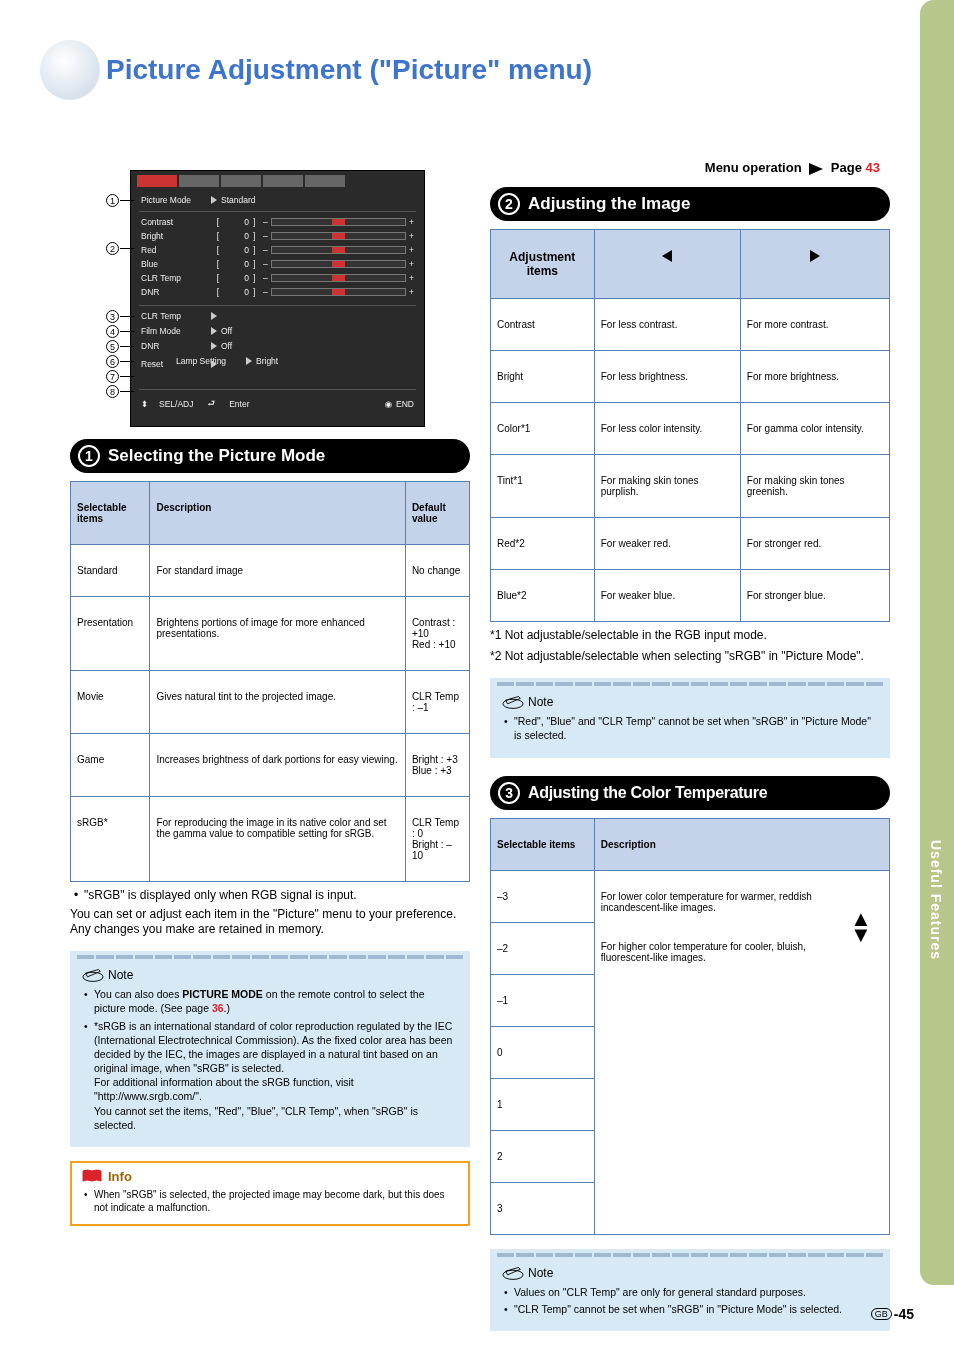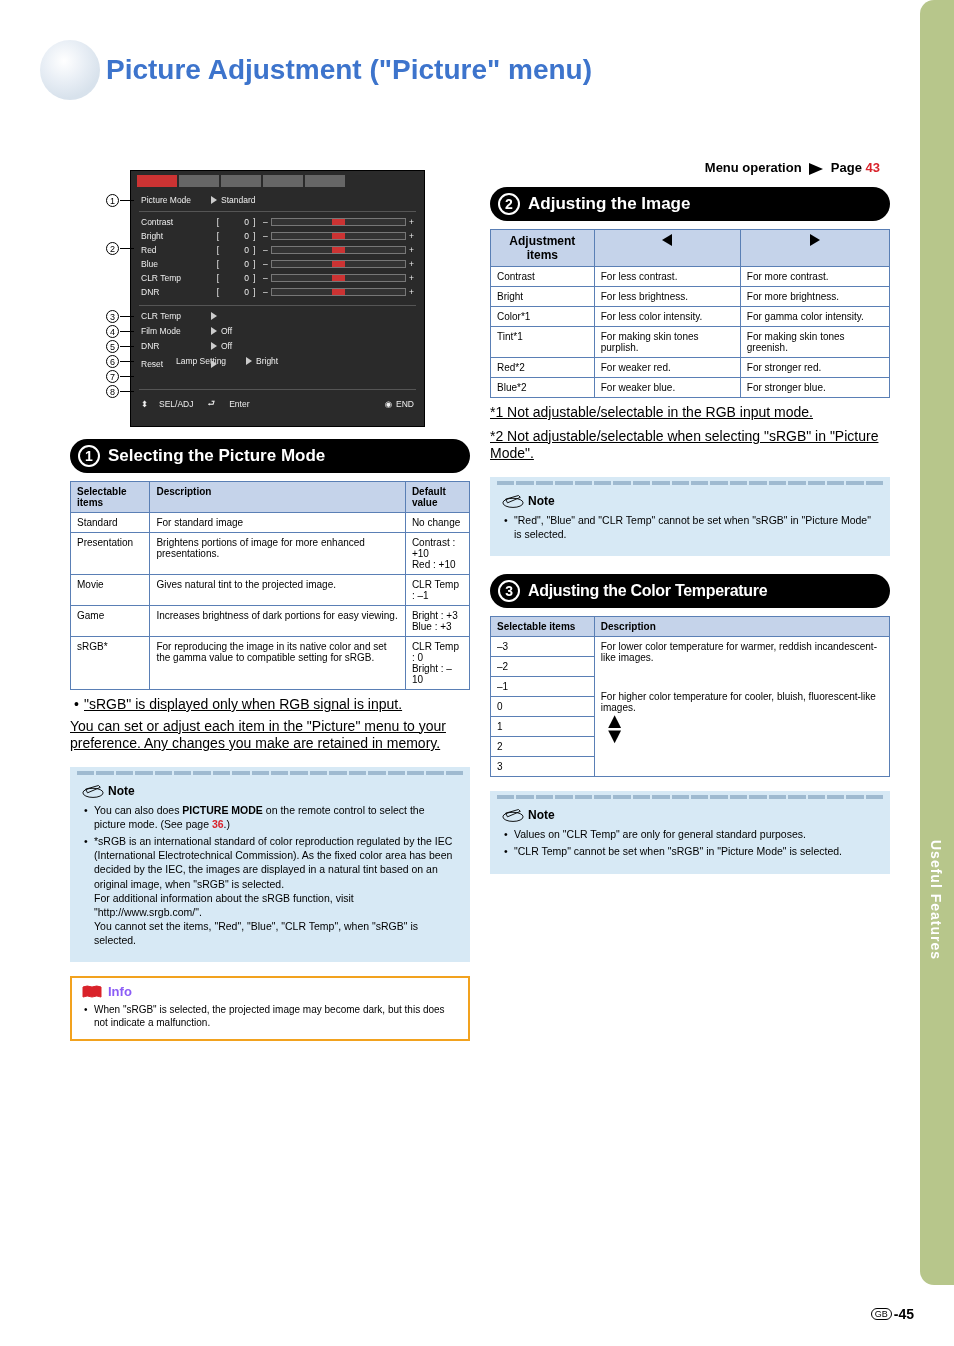--- a/index.html
+++ b/index.html
@@ -20,42 +20,42 @@
   
   .menu-box { border: 1px solid #000; background: #2a2a2a; width: 295px; height: 257px; position: relative; margin-left: 60px; color: #fff; font-size: 9px; }
   .callout { position: absolute; font-size: 11px; left: -30px; }
   .callout:before { content: ""; position: absolute; top: 6px; left: 14px; width: 14px; height: 1px; background: #000; }
 
   .section-pill { background: #000; color: #fff; border-radius: 20px; padding: 6px 14px 6px 8px; font-size: 17px; font-weight: bold; display: flex; align-items: center; margin-top: 12px; }
   .section-pill .num { display: inline-block; width: 22px; height: 22px; border: 2px solid #fff; border-radius: 50%; text-align: center; line-height: 19px; font-size: 14px; margin-right: 8px; }
   .section-pill-tight { letter-spacing: -0.3px; font-size: 16px;}
 
   table.tbl { width: 100%; border-collapse: collapse; margin-top: 8px; font-size: 10px; }
-  table.tbl th, table.tbl td { border: 1px solid #5a7fb5; padding: 4px 6px; text-align: left; vertical-align: top; }
+  table.tbl th, table.tbl td { border: 1px solid #5a7fb5; padding: 20px 6px; text-align: left; vertical-align: top; }
   table.tbl th { background: #c5d3ea; font-weight: bold; }
   table.tbl .hdr-arrows th { text-align: center; font-size: 12px; }
 
-  .footnote { font-size: 14px; margin-top: 6px; line-height: 1.25; text-decoration: underline; }
+  .footnote { font-size: 12px; margin-top: 6px; line-height: 1.25; }
   .footnote li { margin-left: 14px; list-style: none; position: relative; }
   .footnote li:before { content: "•"; position: absolute; left: -10px; }
 
   .note-box { background: #d7e9f5; padding: 10px 12px 12px; margin-top: 14px; font-size: 10.5px; line-height: 1.35; position: relative; }
   .note-box .dashes { position: absolute; left: 6px; right: 6px; height: 6px; display: flex; }
   .note-box .dashes.top { top: 4px; }
   .note-box .dashes span { flex: 1; margin: 0 1px; height: 4px; background: #9fbad0; }
-  .note-hd { font-weight: bold; font-size: 12px; margin: 6px 0 4px; display: flex; align-items: flex-start; }
+  .note-hd { font-weight: normal; font-size: 12px; margin: 6px 0 4px; display: flex; align-items: flex-start; }
   .pencil { display: inline-block; width: 22px; height: 16px; margin-right: 4px; position: relative; }
   .pencil svg { width: 22px; height: 16px; }
   .note-box li { margin-left: 12px; list-style: none; position: relative; margin-bottom: 3px;}
   .note-box li:before { content: "•"; position: absolute; left: -10px; }
   .note-box .link { color: #d9222a; font-weight: bold; }
   .note-box strong { font-weight: bold; }
 
   .info-box { border: 2px solid #f2a21e; padding: 6px 10px 10px; margin-top: 14px; font-size: 10px; }
-  .info-hd { color: #8b5cf6; font-weight: bold; font-size: 13px; margin-bottom: 4px; display: flex; align-items: center; }
+  .info-hd { color: #a16207; font-weight: bold; font-size: 13px; margin-bottom: 4px; display: flex; align-items: center; }
   .book-icon { width: 20px; height: 14px; margin-right: 6px; }
   .info-box li { margin-left: 12px; list-style: none; position: relative; line-height: 1.3; }
   .info-box li:before { content: "•"; position: absolute; left: -10px; }
 
   .side-tab { position: absolute; right: 0; top: 0; width: 34px; height: 1285px; background: #b7c68b; border-top-left-radius: 14px; border-bottom-left-radius: 14px; }
   .side-tab .lbl { color: #fff; font-weight: bold; font-size: 14px; writing-mode: vertical-rl; position: absolute; top: 840px; left: 8px; letter-spacing: 1px; }
 
   .page-num { position: absolute; right: 40px; bottom: 24px; font-size: 14px; }
   .page-num .gb { display: inline-block; border: 1px solid #000; border-radius: 9px; font-size: 9px; padding: 0 3px; vertical-align: 2px; margin-right: 2px;}
 
@@ -410,21 +410,21 @@
     <thead>
         <tr>
       <th style="width:26%;">Selectable items</th>
       <th>Description</th>
     </tr>
       </thead>
     <tbody>
       <tr>
           <td>–3</td>
           <td rowspan="7">
-            <div style="display:flex; align-items:stretch;flex-direction:column;">
+            <div style="display:flex; align-items:stretch;">
               <div style="flex:1;">
                 <div>For lower color temperature for warmer, reddish incandescent-like images.</div>
                 <div style="height:28px;"></div>
                 <div>For higher color temperature for cooler, bluish, fluorescent-like images.</div>
               </div>
               <div class="updn" style="width:28px; display:flex; flex-direction:column; justify-content:center;">▲<br>▼</div>
               <div style="width:8px;"></div>
             </div>
           </td>
         </tr>

